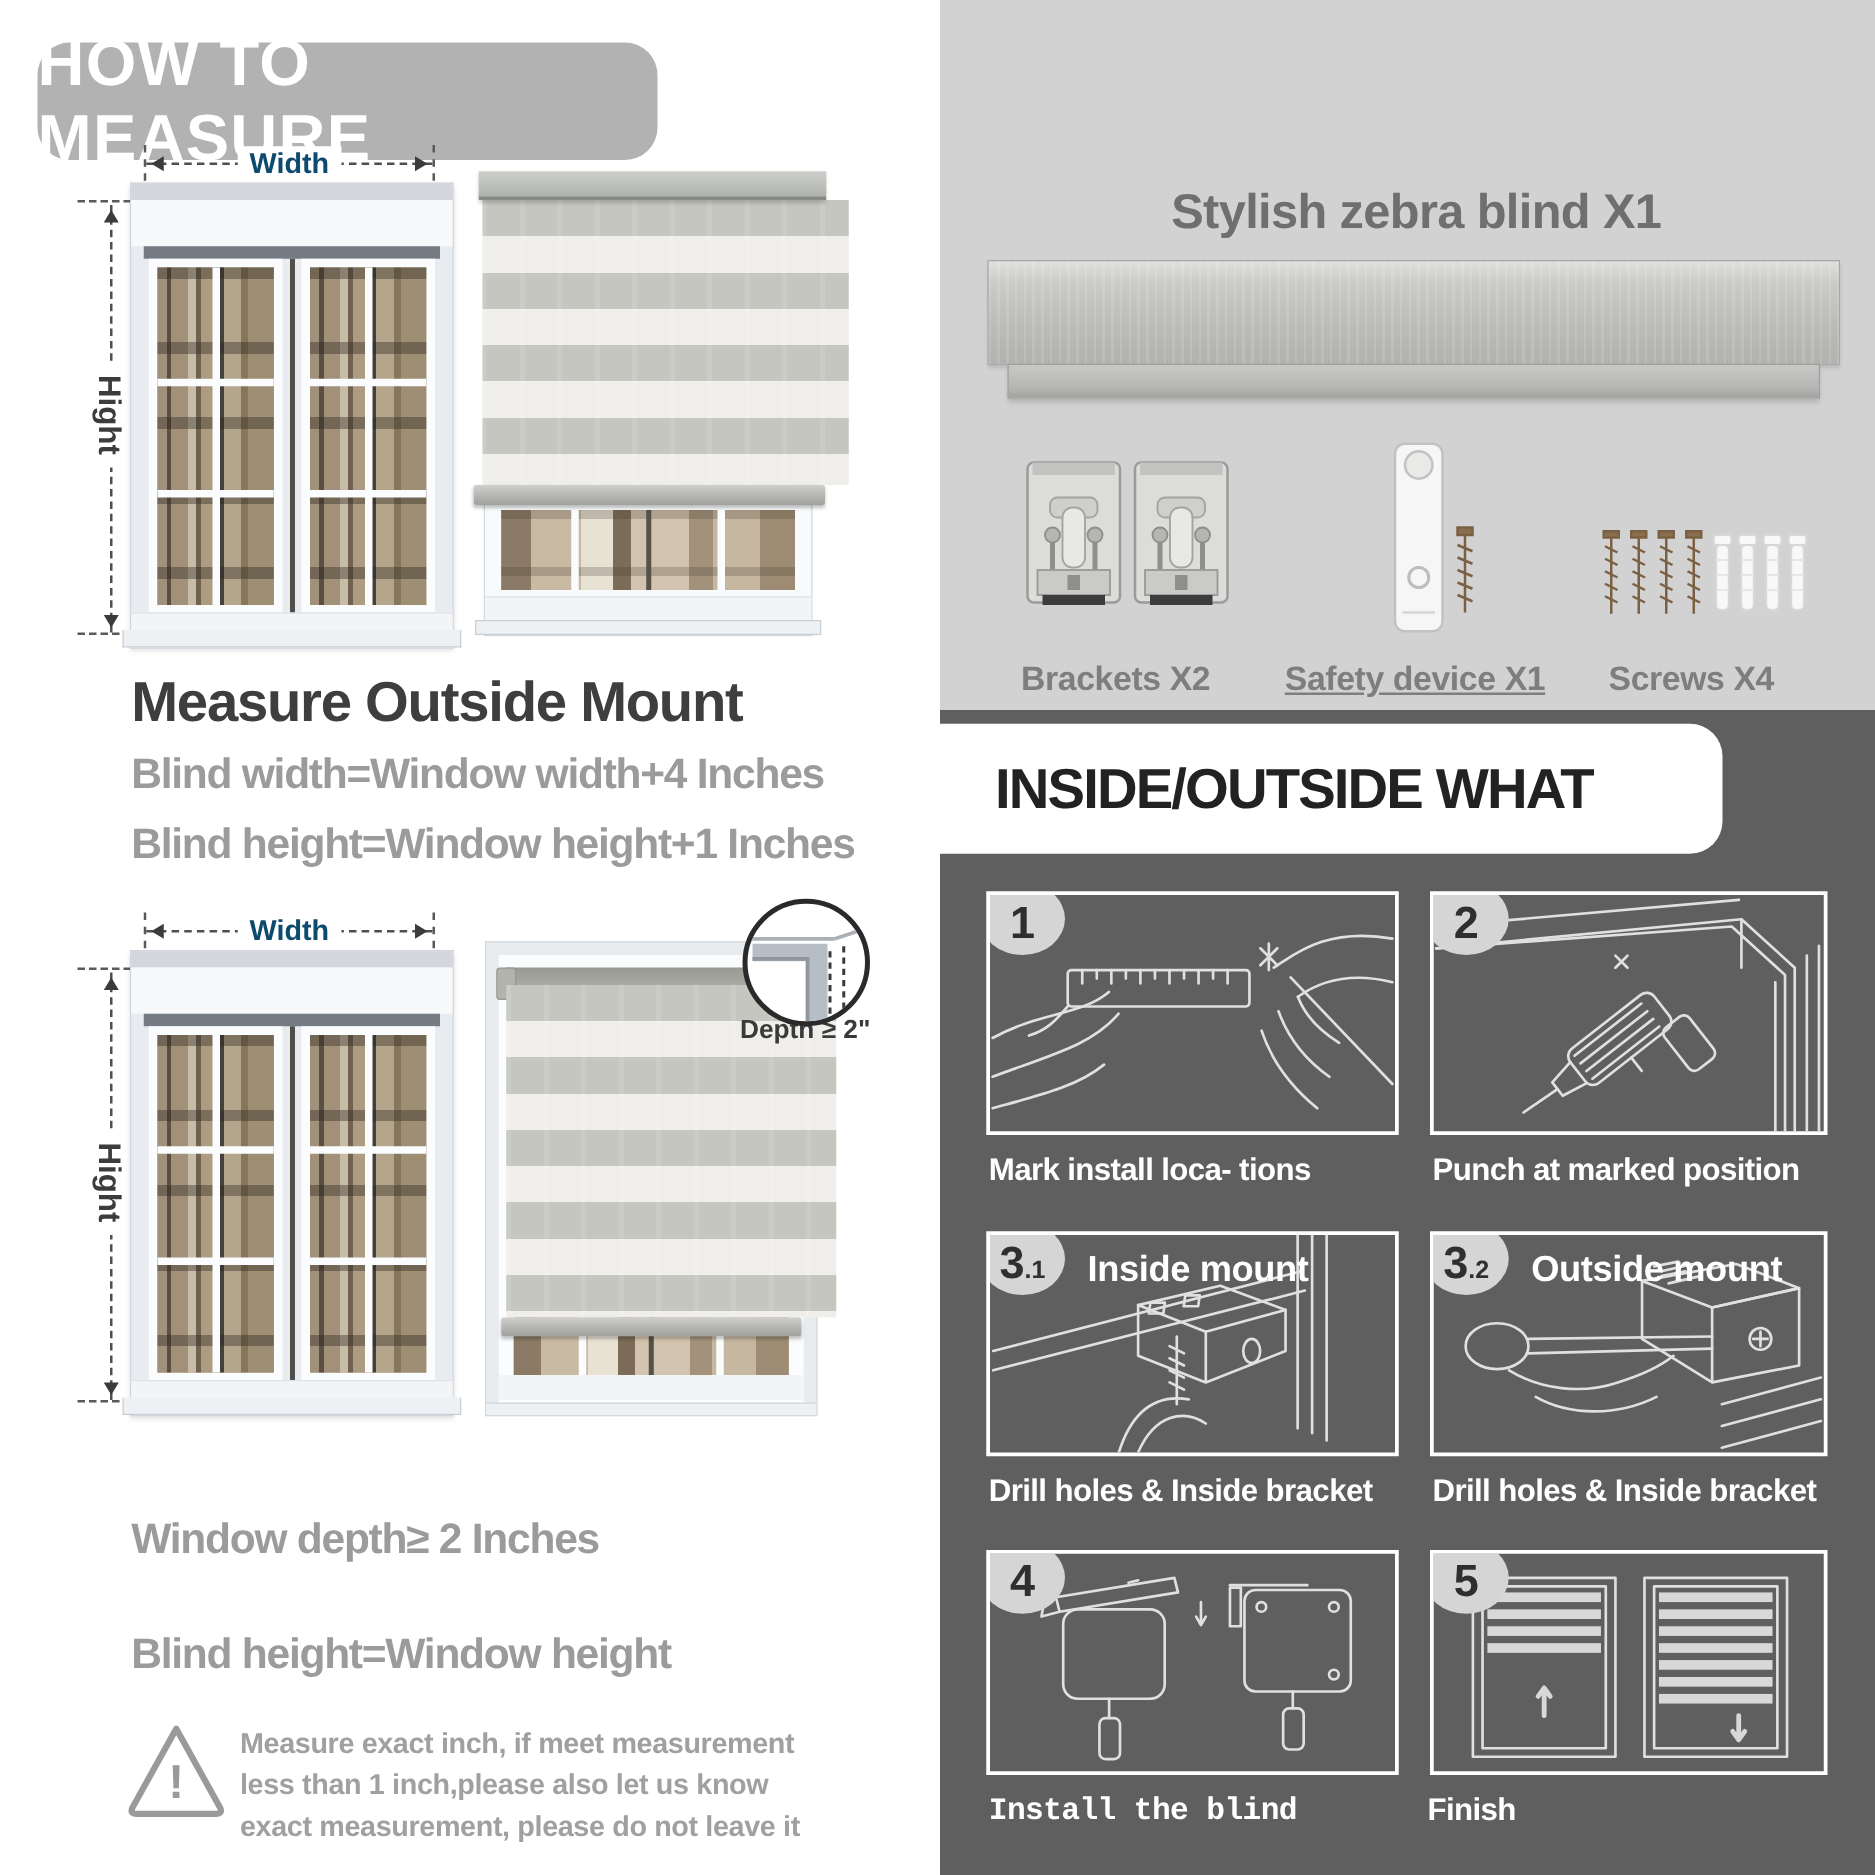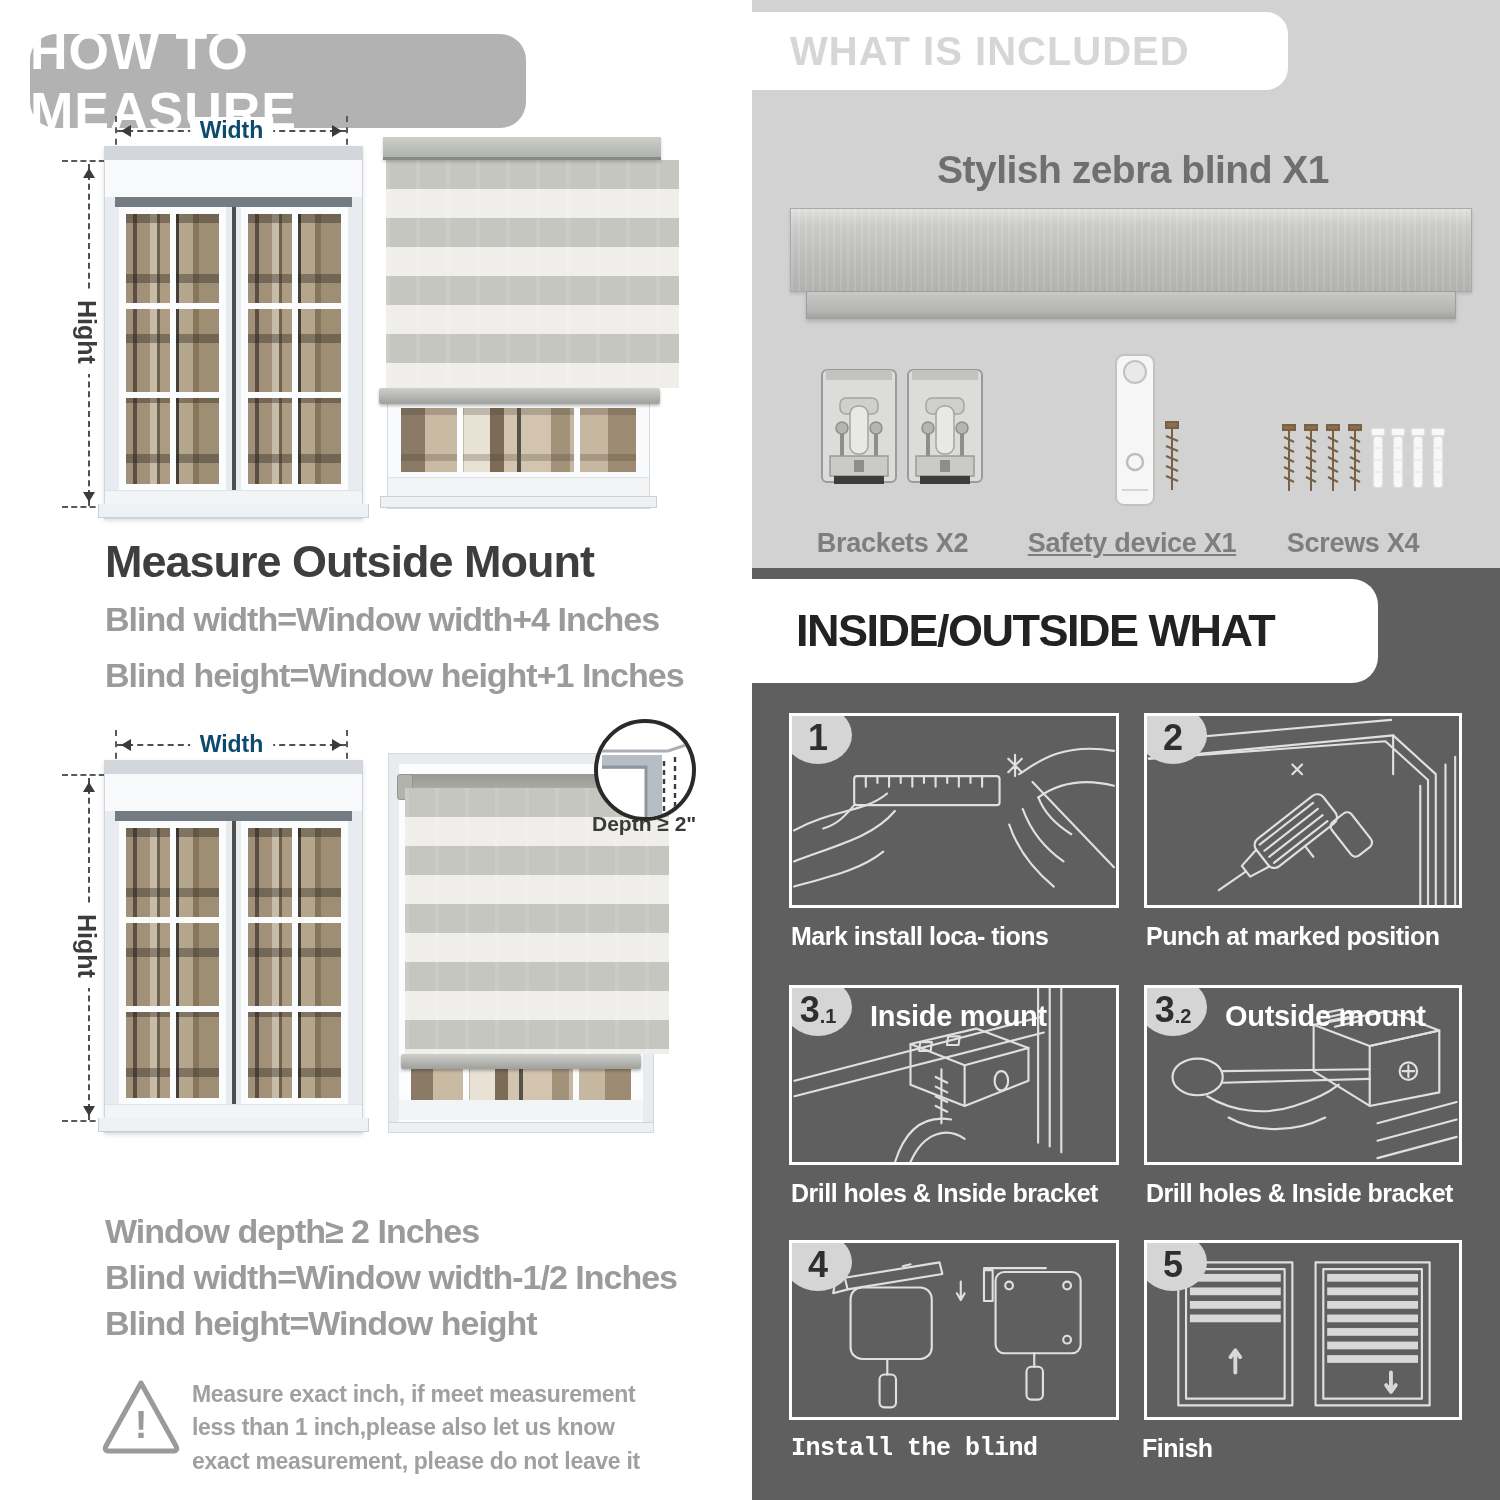--- a/index.html
+++ b/index.html
@@ -205,34 +205,30 @@
       <path d="M4 32 H64 V94 H48 V46 H4 Z" fill="#b7bdc4"></path>
       <path d="M4 44 H48 V94" fill="none" stroke="#8f969d" stroke-width="3"></path>
       <line x1="66" y1="38" x2="66" y2="94" stroke="#3a3a3a" stroke-width="2.4" stroke-dasharray="5 4"></line>
       <line x1="77" y1="34" x2="77" y2="94" stroke="#3a3a3a" stroke-width="2.4" stroke-dasharray="5 4"></line>
       <path d="M0 28 H70 M70 28 L94 20" fill="none" stroke="#aab0b6" stroke-width="3"></path>
     </svg>
   </div>
   <div class="abs" style="left:592px;top:812px;width:110px;font-size:21px;font-weight:bold;color:#3a3a3a;">Depth ≥ 2"</div>
 
   <div class="abs mline" style="left:105px;top:1212px;">Window depth≥ 2 Inches</div>
-  <div class="abs mline" style="left:105px;top:1258px;">Blind width=Window width-1/2 Inches</div>
   <div class="abs mline" style="left:105px;top:1304px;">Blind height=Window height</div>
 
   <svg class="abs" style="left:98px;top:1376px;" width="86" height="82" viewBox="0 0 86 82">
     <path d="M43 7 L78 70 Q80.5 75 74.5 75 L11.5 75 Q5.5 75 8 70 Z" fill="none" stroke="#9a9a9a" stroke-width="5" stroke-linejoin="round"></path>
     <text x="43" y="62" text-anchor="middle" font-size="38" font-weight="bold" fill="#9a9a9a" font-family="Liberation Sans, sans-serif">!</text>
   </svg>
   <div class="abs warn-text" style="left:192px;top:1378px;">Measure exact inch, if meet measurement less than 1 inch,please also let us know exact measurement, please do not leave it</div>
 
   <div class="abs panel-light"></div>
 
-  <div class="abs pill-white">
-    <span>WHAT IS INCLUDED</span>
-  </div>
 
   <div class="abs prod-label">Stylish zebra blind X1</div>
 
   <div class="abs headrail"></div>
   <div class="abs headrail2"></div>
 
   <svg class="abs" style="left:800px;top:350px;" width="650" height="165" viewBox="0 0 650 165">
 
     <g>
       <rect x="22" y="20" width="74" height="112" rx="5" fill="#dcdcda" stroke="#9b9b99" stroke-width="2"></rect>

